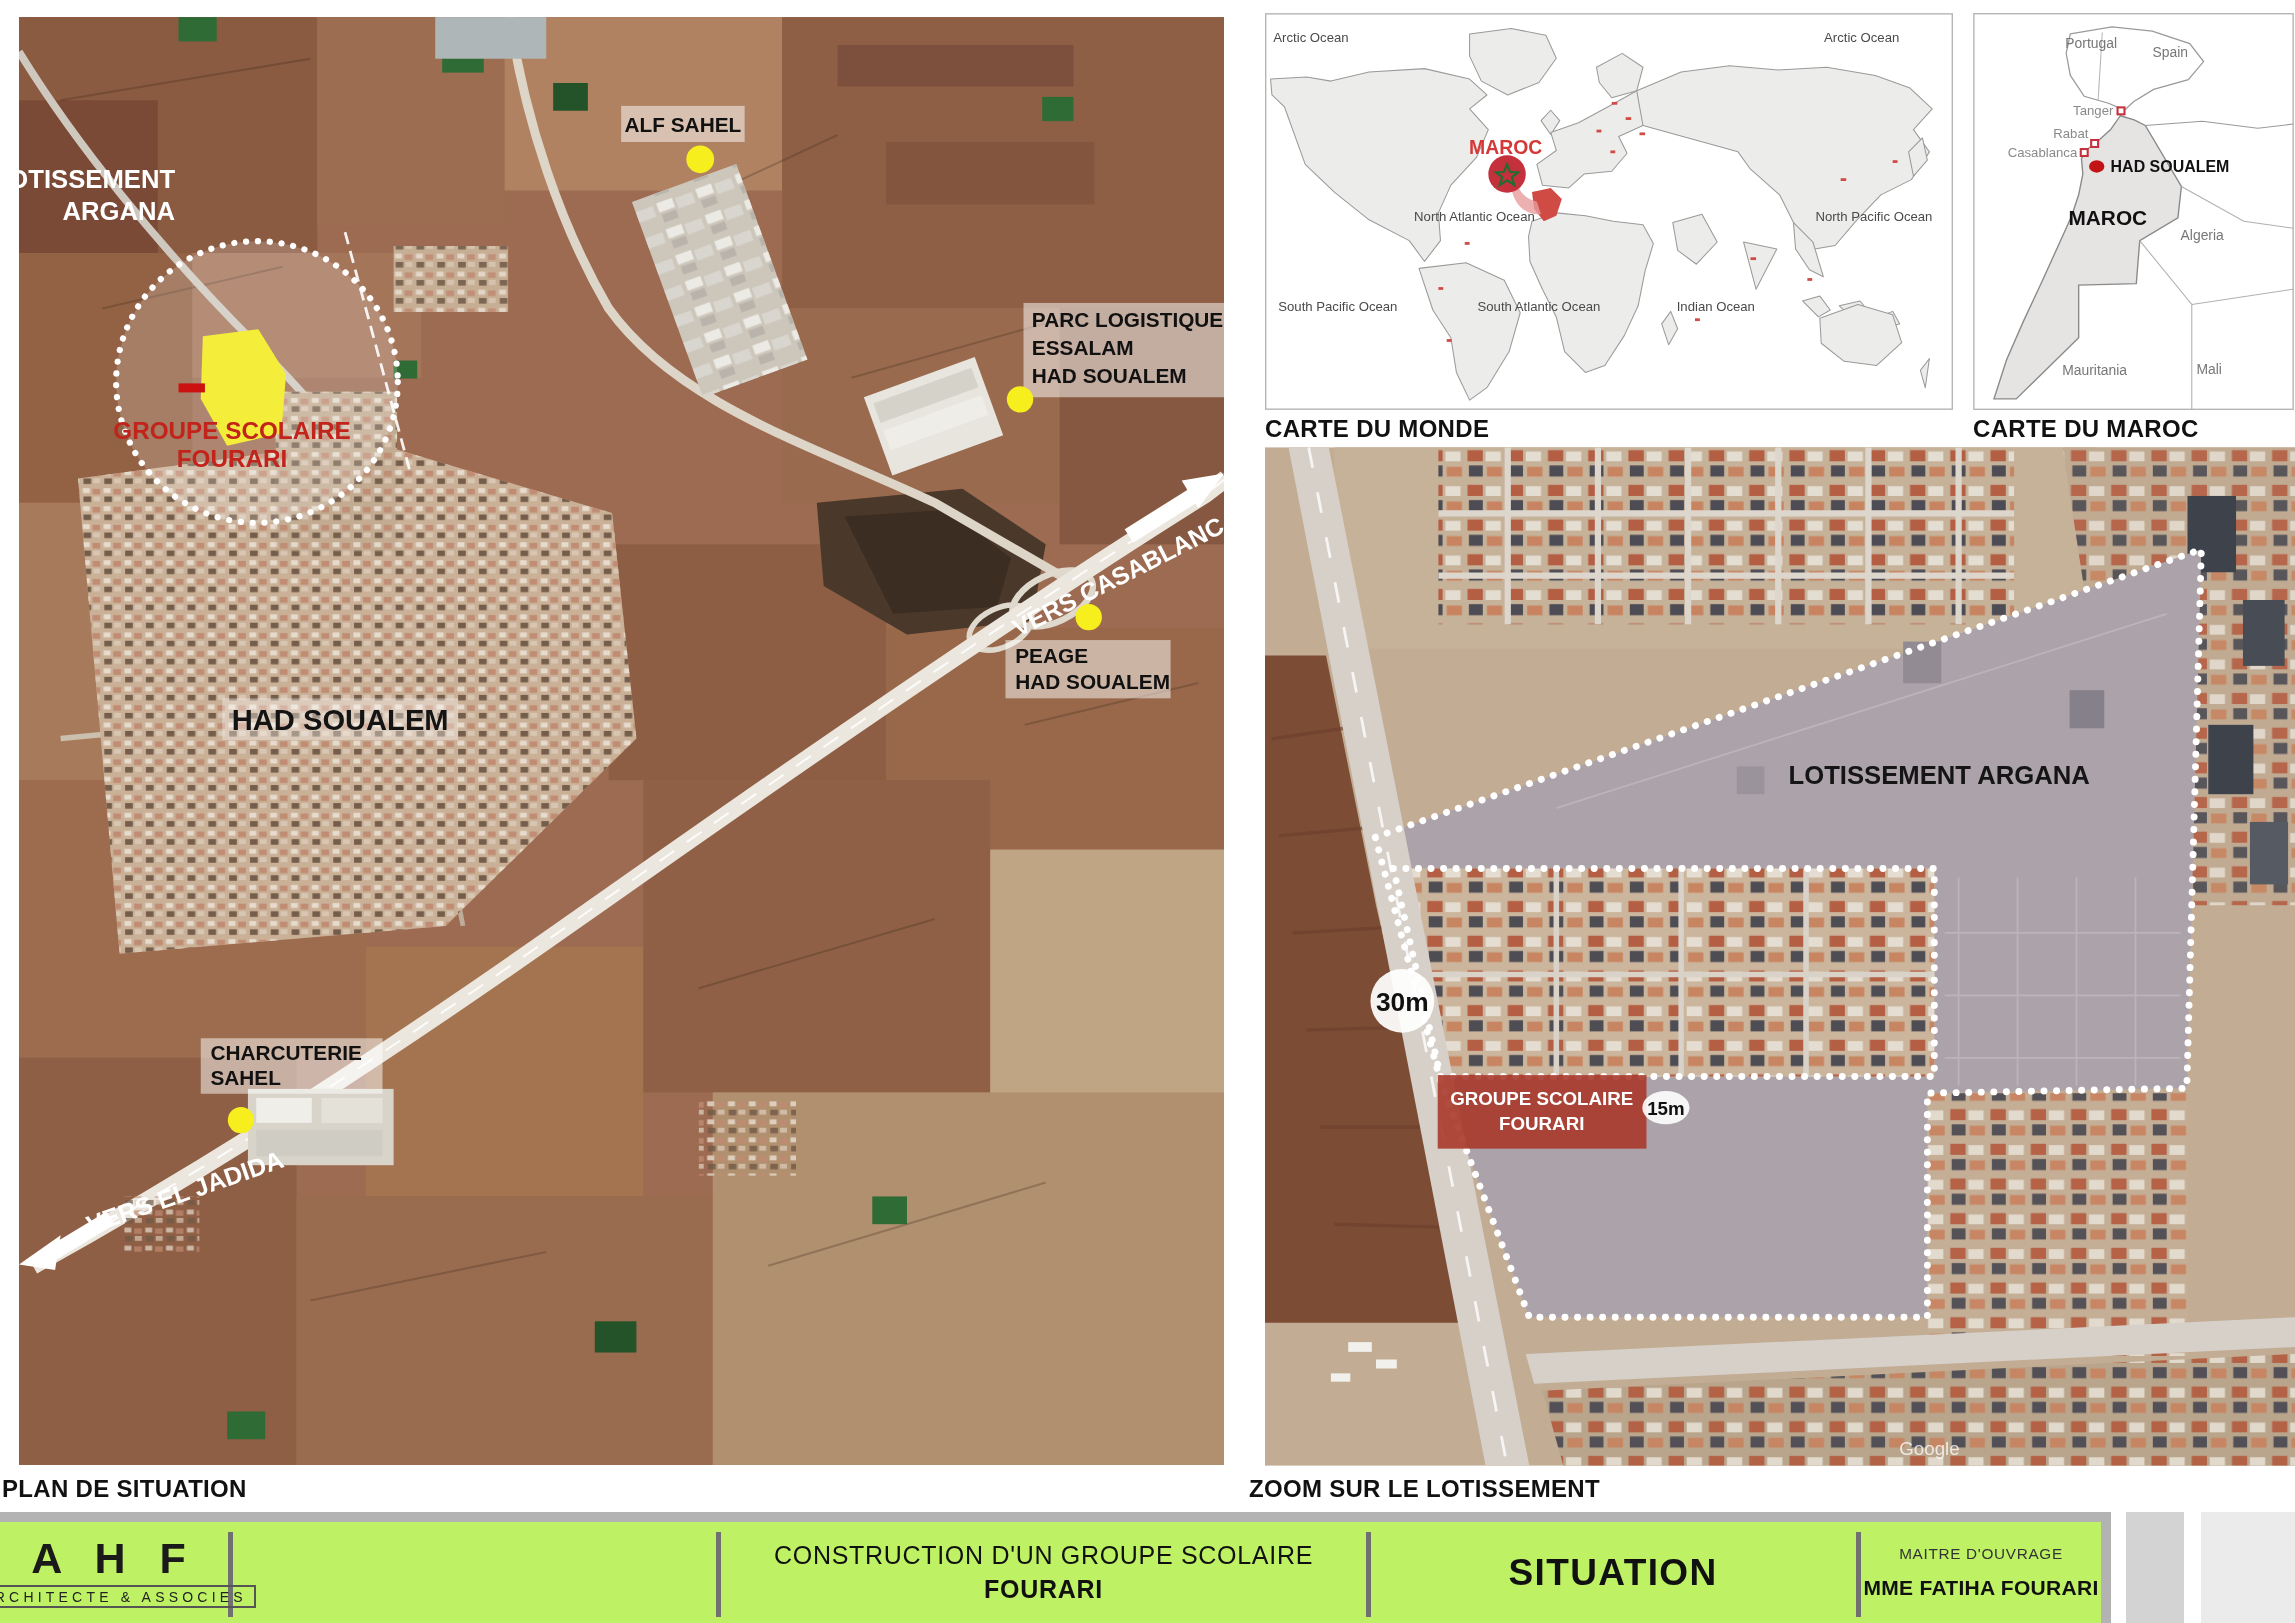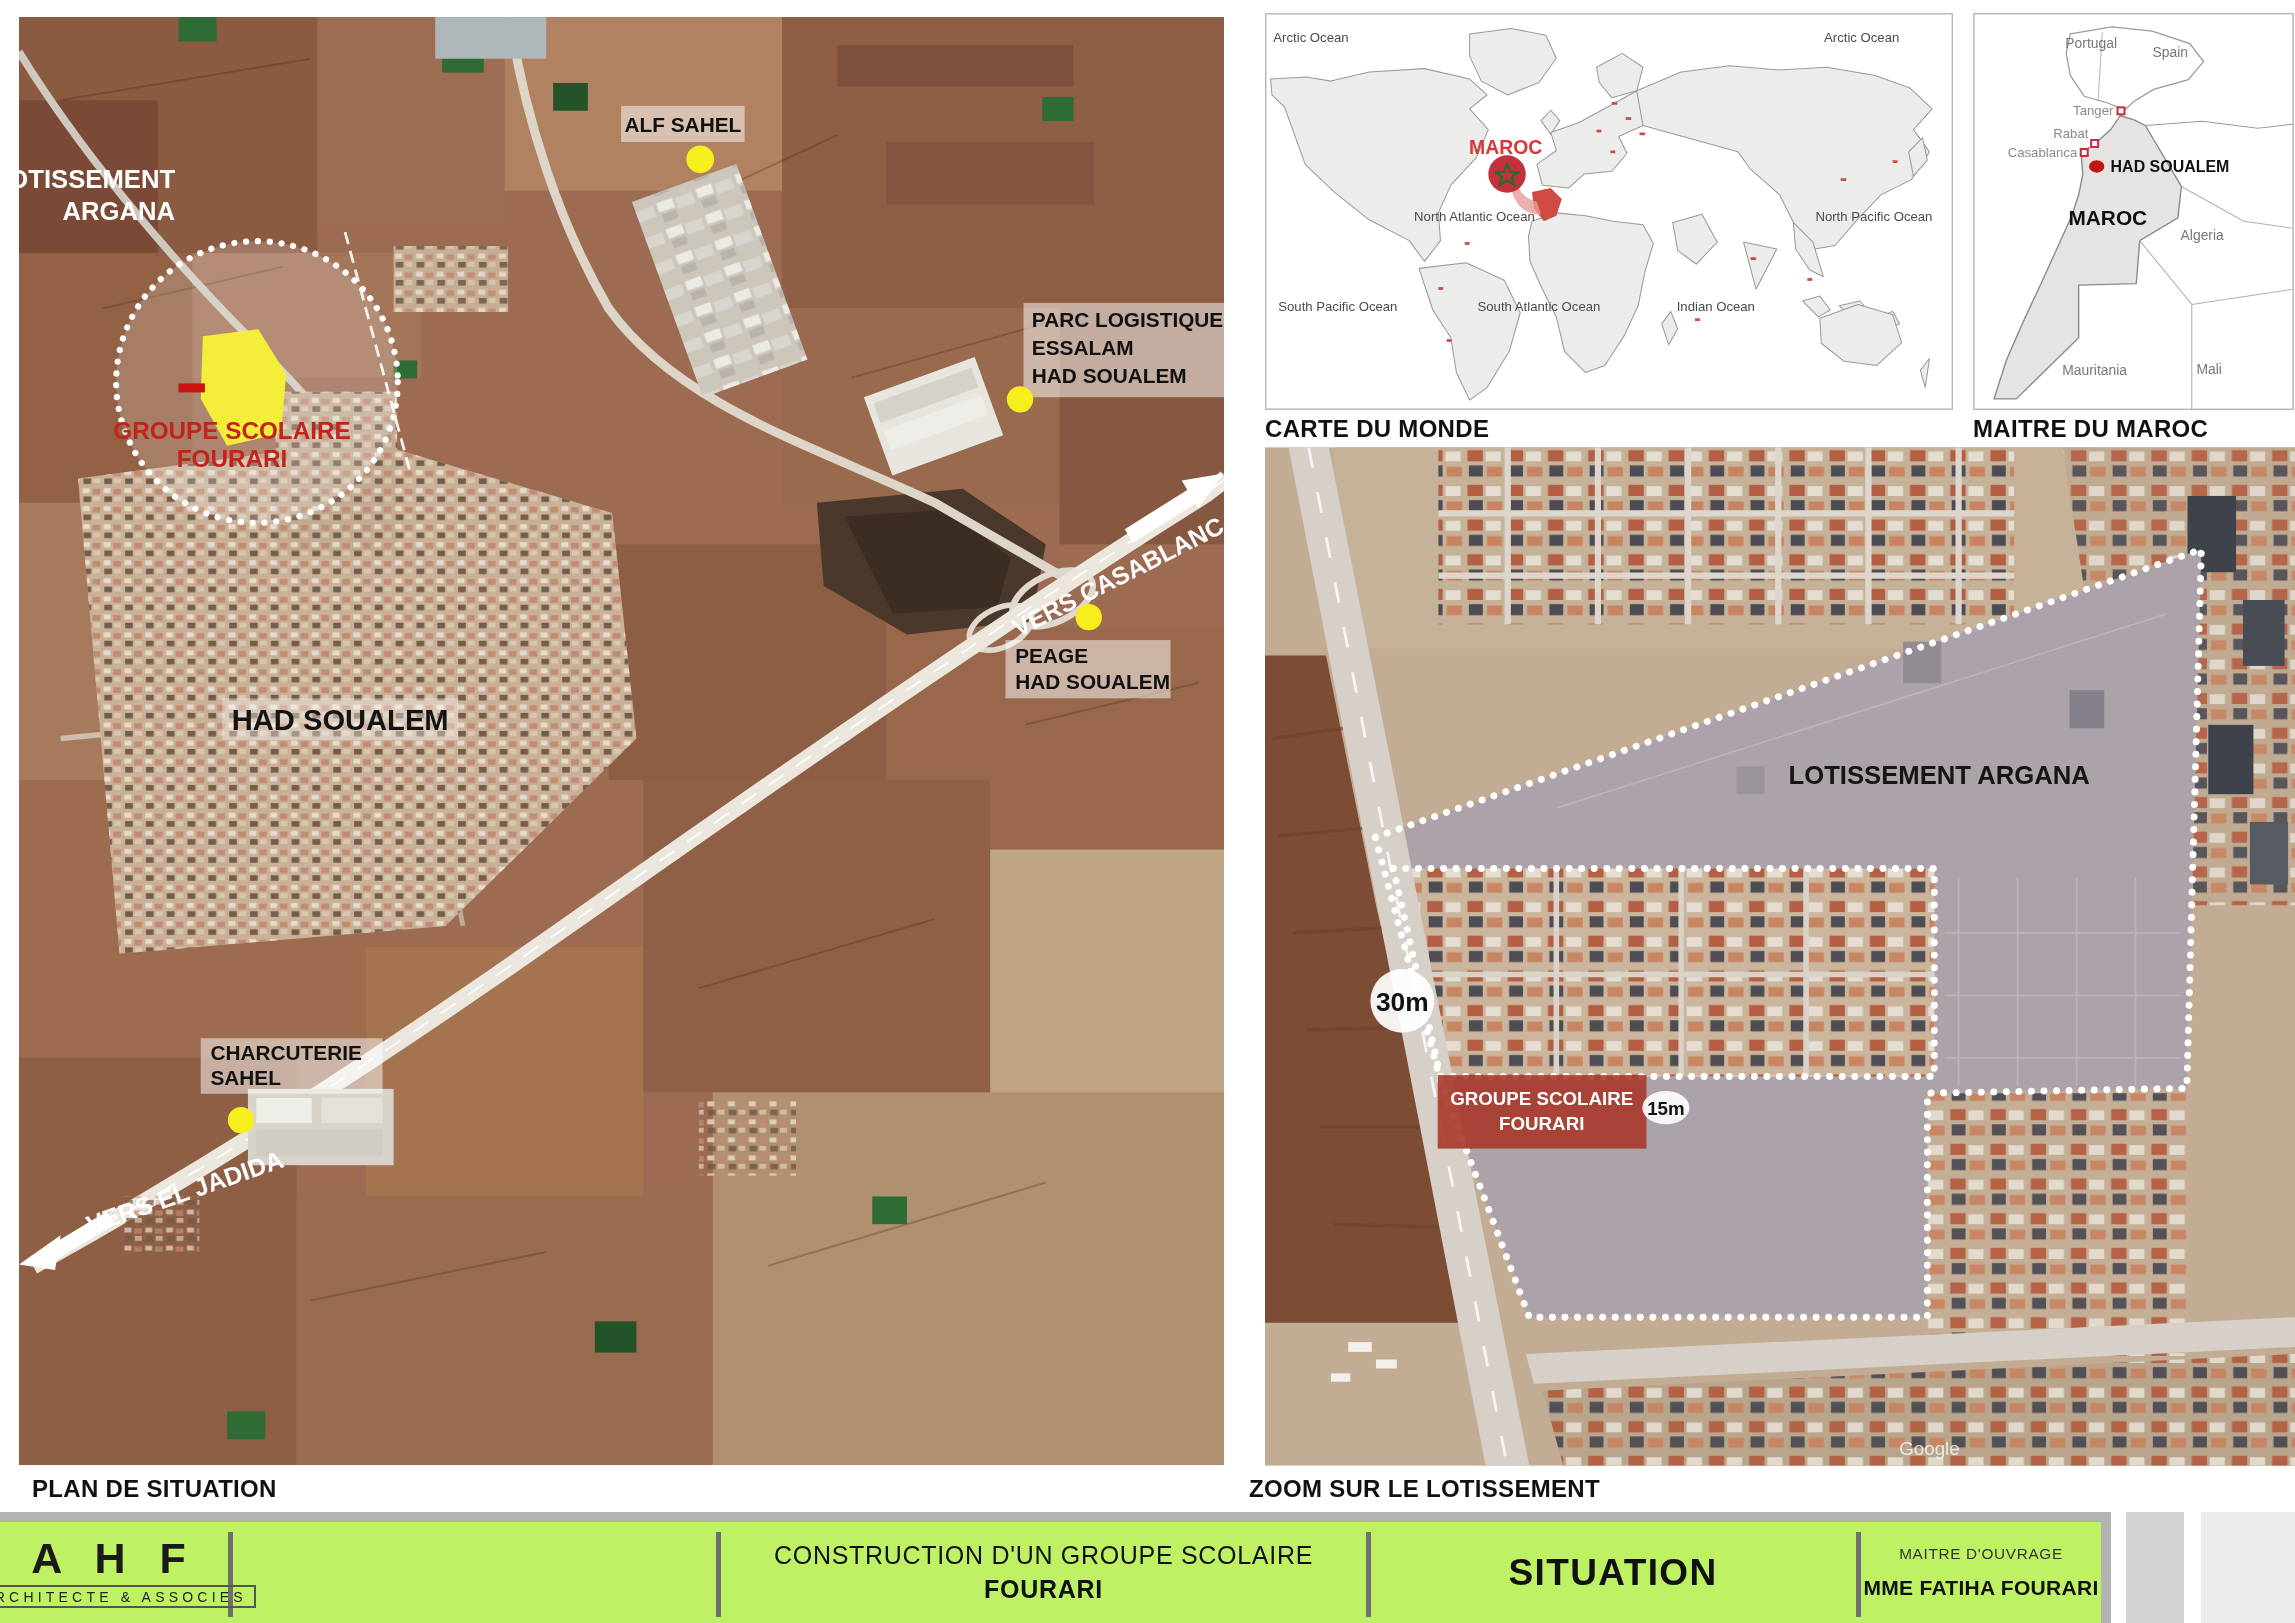--- a/index.html
+++ b/index.html
@@ -383,23 +383,23 @@
     <circle cx="198" cy="798" r="46" fill="#ffffff" opacity=".93"></circle>
     <text x="198" y="812" text-anchor="middle" font-size="38" font-weight="bold" fill="#111">30m</text>
     <ellipse cx="578" cy="952" rx="34" ry="24" fill="#ffffff" opacity=".9"></ellipse>
     <text x="578" y="962" text-anchor="middle" font-size="27" font-weight="bold" fill="#111">15m</text>
 
     <text x="972" y="486" text-anchor="middle" font-size="37" font-weight="bold" fill="#151515">LOTISSEMENT ARGANA</text>
     <text x="958" y="1452" text-anchor="middle" font-size="27" fill="#ffffff" opacity=".75">Google</text>
   </svg>
   </div>
 
-  <div class="cap" style="left:32px;top:1475px;">PLAN DE SITUATION</div>
+  <div class="cap" style="left:2px;top:1475px;">PLAN DE SITUATION</div>
   <div class="cap" style="left:1265px;top:415px;">CARTE DU MONDE</div>
-  <div class="cap" style="left:1973px;top:415px;">MAITRE DU MAROC</div>
+  <div class="cap" style="left:1973px;top:415px;">CARTE DU MAROC</div>
   <div class="cap" style="left:1249px;top:1475px;">ZOOM SUR LE LOTISSEMENT</div>
 
   <div class="tb-bar"></div>
   <div class="tb-right-edge"></div>
   <div class="tb-stripe1"></div>
   <div class="tb-stripe2"></div>
 
   <div class="tb">
     <div class="tb-div" style="left:228px;"></div>
     <div class="tb-div" style="left:716px;"></div>

